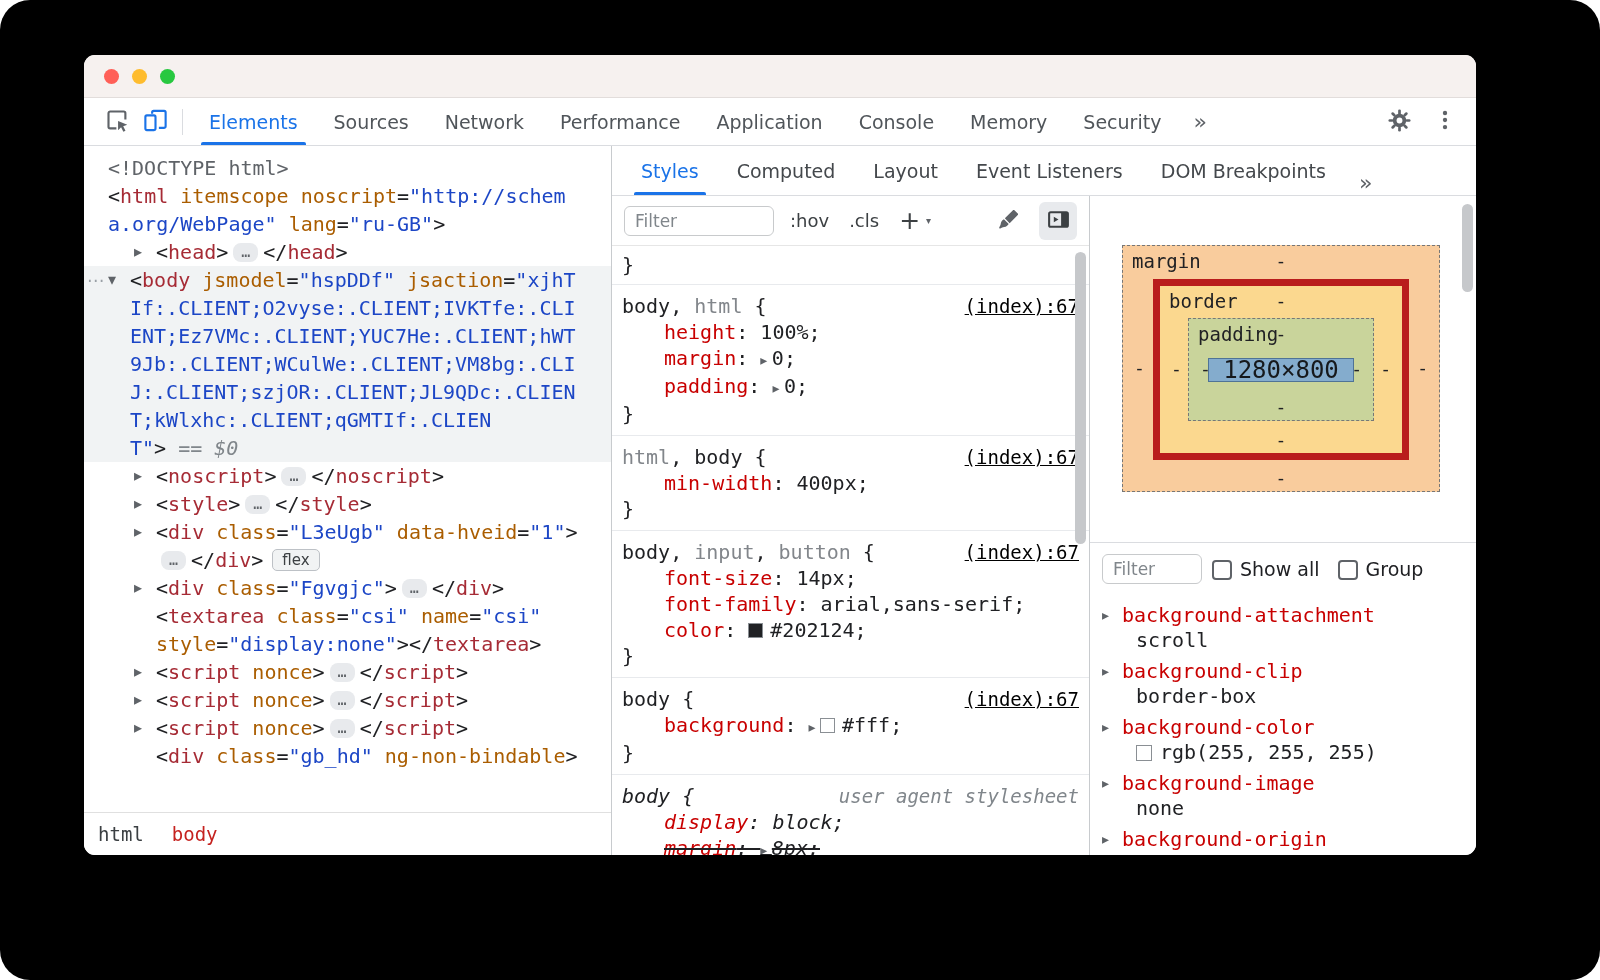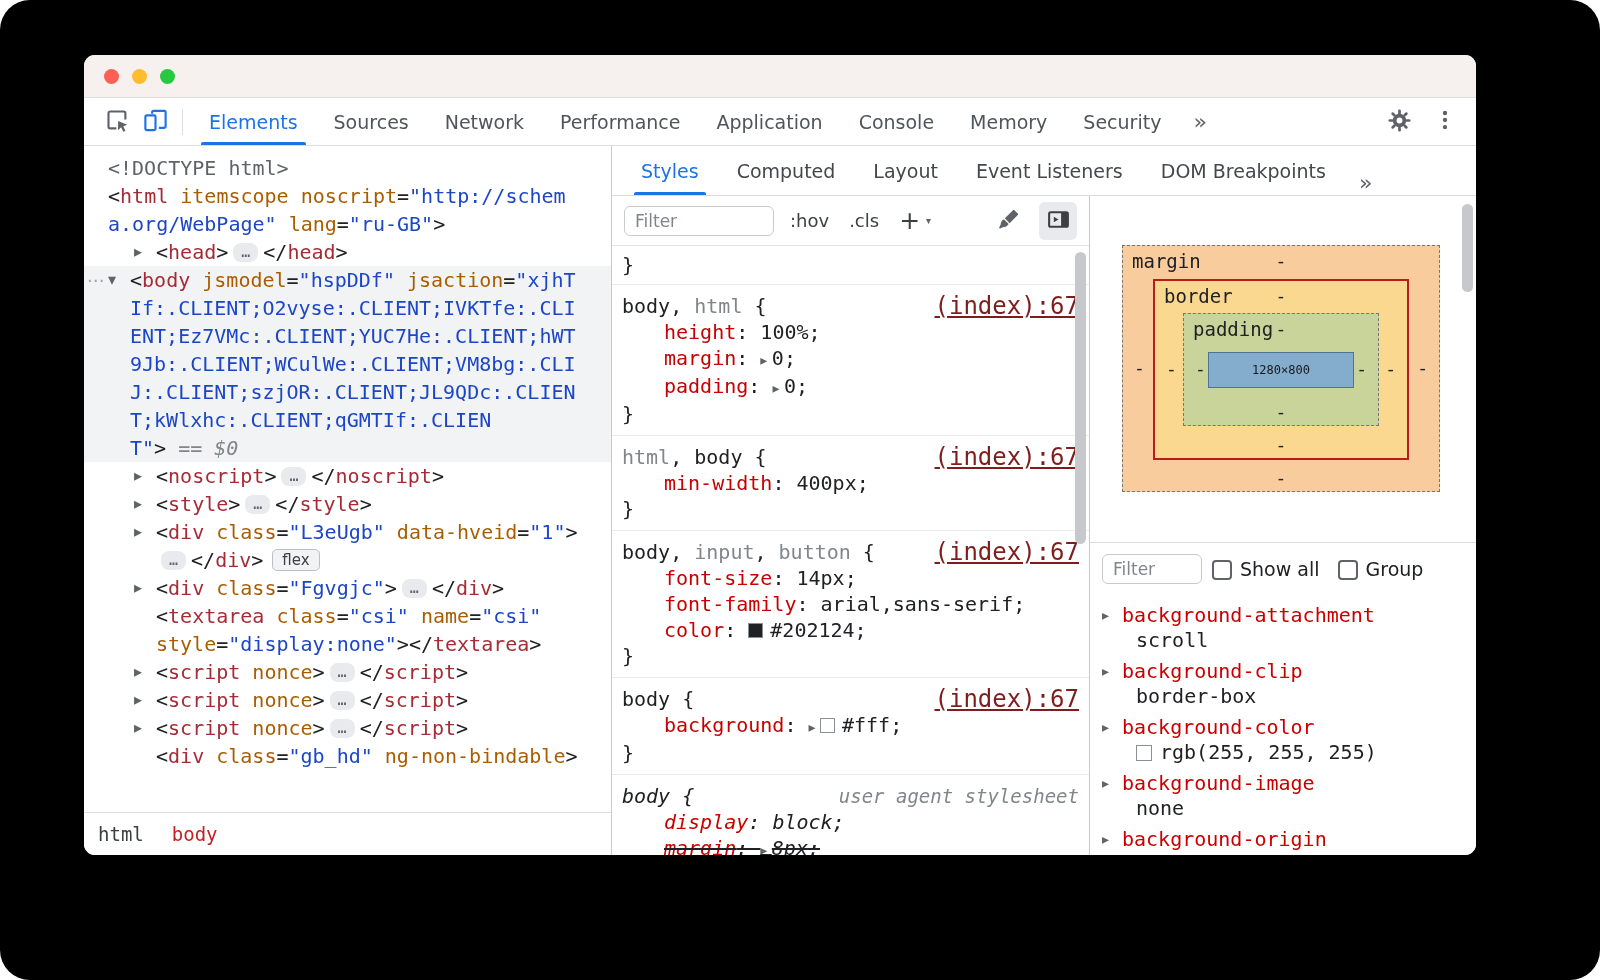--- a/index.html
+++ b/index.html
@@ -69,21 +69,21 @@
   .txt-btn{background:none;border:none;font-size:18px;color:#3c4043;cursor:pointer;font-family:"DejaVu Sans",sans-serif;padding:2px 4px;position:relative}
   .txt-btn.plus{font-size:25px;line-height:20px}
   .mini-caret{font-size:10px;color:#5f6368;position:absolute;right:-7px;bottom:2px}
   .brush-btn{margin-left:auto}
   .rules{flex:1;overflow:hidden;font-size:20px;line-height:26px}
   .rule{padding:8px 10px;border-bottom:1px solid #e8eaed;white-space:pre}
   .rule.close-only{padding:6px 10px}
   .rule-header{display:flex;justify-content:space-between;align-items:flex-start}
   .sel{color:#202124}
   .sel.dim{color:#82868b}
-  .rule-link{color:#7f1d1d;text-decoration:underline;font-size:24px;white-space:nowrap;margin-left:24px;cursor:pointer}
+  .rule-link{color:#000000;text-decoration:underline;font-size:19px;white-space:nowrap;margin-left:24px;cursor:pointer}
   .rule-origin{color:#80868b;font-size:19px;font-style:italic;white-space:nowrap;margin-left:8px}
   .decl{padding-left:42px;cursor:default}
   .decl .prop{color:#c80000}
   .decl.struck{text-decoration:line-through}
   .rule.ua{font-style:italic}
   .exp-arrow{color:#5f6368;font-size:14px;font-family:"DejaVu Sans",sans-serif;cursor:pointer}
   .swatch{display:inline-block;width:15px;height:15px;border:1px solid #8a8f94;vertical-align:-1px;margin-right:7px}
   .close-line{color:#202124}
   .scroll-thumb{position:absolute;width:11px;border-radius:6px;background:#c6c8cb;cursor:pointer}
   .st-styles{right:3px;top:56px;height:292px}
@@ -93,23 +93,23 @@
   .sidebar{flex:1;position:relative;display:flex;flex-direction:column;min-width:0;background:#fff}
   .bm-area{height:347px;border-bottom:1px solid #dadce0;position:relative;flex:none}
   .bm-box{position:absolute;font-size:18px}
   .bm-label{position:absolute;top:4px;left:9px;font-size:19px;color:#202124}
   .bm-dash{position:absolute;color:#202124}
   .dt{top:4px;left:0;right:0;text-align:center}
   .db{bottom:3px;left:0;right:0;text-align:center}
   .dl{left:11px;top:50%;transform:translateY(-55%)}
   .dr{right:11px;top:50%;transform:translateY(-55%)}
   .bm-margin{left:32px;top:49px;width:318px;height:247px;background:#f9cc9d;border:1px dashed #777}
-  .bm-border{position:absolute;left:30px;right:30px;top:33px;bottom:31px;background:#fbd88f;border:2px solid #b91c1c}
+  .bm-border{position:absolute;left:30px;right:30px;top:33px;bottom:31px;background:#fbd88f;border:7px solid #b91c1c}
   .bm-padding{position:absolute;left:28px;right:28px;top:32px;bottom:32px;background:#c9d49b;border:1px dashed #777}
-  .bm-content{position:absolute;left:50%;top:50%;transform:translate(-50%,-50%);width:146px;height:36px;background:#84accd;border:1px solid #4f7396;display:flex;align-items:center;justify-content:center;font-size:12px;color:#16191c}
+  .bm-content{position:absolute;left:50%;top:50%;transform:translate(-50%,-50%);width:146px;height:24px;background:#84accd;border:1px solid #4f7396;display:flex;align-items:center;justify-content:center;font-size:24px;color:#16191c}
   .computed-toolbar{height:52px;display:flex;align-items:center;gap:10px;padding:0 12px;flex:none}
   .filter-sm{width:100px}
   .checkbox{width:20px;height:20px;border:2px solid #5f6368;border-radius:4px;display:inline-block;flex:none;cursor:pointer}
   .cb-label{font-size:19px;color:#202124;margin-right:8px;white-space:nowrap}
   .cb-wrap{display:flex;align-items:flex-end;gap:8px}
   .computed-list{flex:1;overflow:hidden;padding:8px 12px 0;font-size:20px}
   .cp-group{margin-bottom:6px}
   .cp-name-row{display:flex;align-items:center;gap:8px;line-height:25px;cursor:pointer}
   .cp-arrow{color:#5f6368;font-size:14px;font-family:"DejaVu Sans",sans-serif;width:12px;flex:none}
   .cp-name{color:#c80000}

